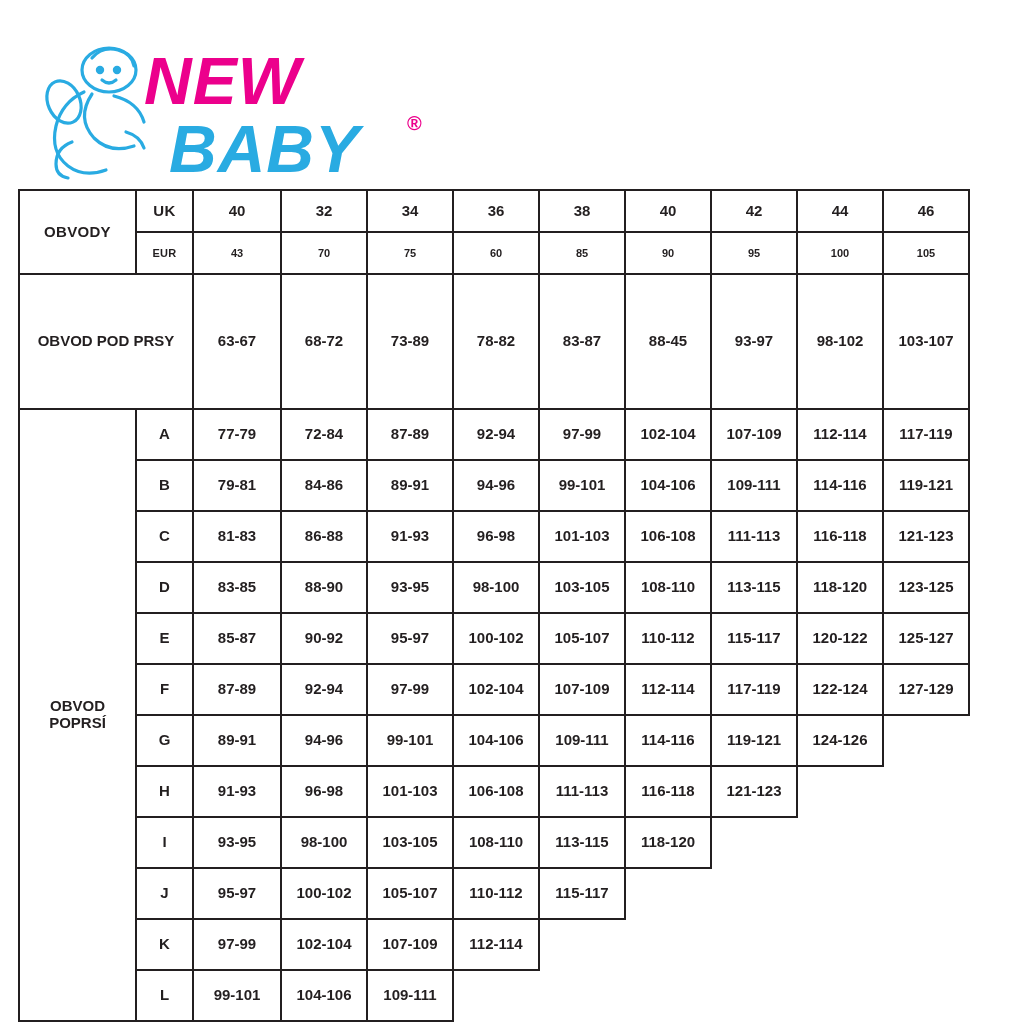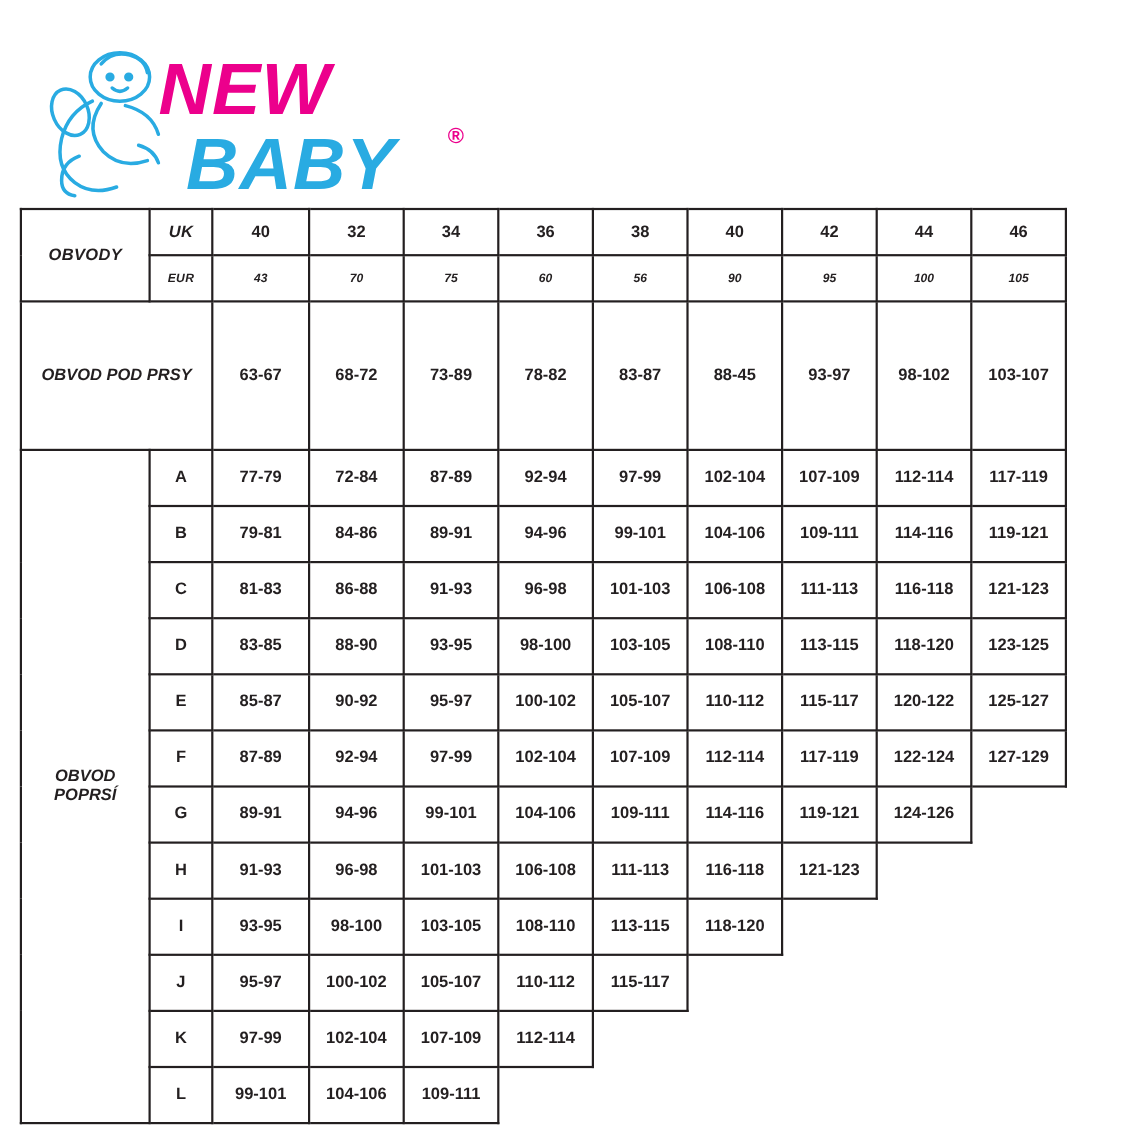--- a/index.html
+++ b/index.html
@@ -40,21 +40,21 @@
     border: 2px solid #231f20;
     text-align: center;
     vertical-align: middle;
     font-size: 15px;
     font-weight: bold;
     color: #231f20;
     background: #ffffff;
     padding: 0;
     line-height: 1.12;
   }
-  .pink { background: #f9c6dd; font-style: italic; }
+  .pink { background: #f9c6dd; }
   .pinkdark { background: #f6b9d4; }
   .empty { border: none !important; background: #ffffff !important; }
 
   .hdr-label {
     font-size: 15px;
     letter-spacing: .3px;
   }
   .big-label {
     font-size: 16px;
     line-height: 1.25;
@@ -125,21 +125,21 @@
         <td class="num">44</td>
         <td class="num">46</td>
       </tr>
 
       <tr class="under-row">
         <td class="pink hdr-label">EUR</td>
         <td class="pink" style="height:40px">43</td>
         <td class="pink">70</td>
         <td class="pink">75</td>
         <td class="pink">60</td>
-        <td class="pink">56</td>
+        <td class="pink">85</td>
         <td class="pink">90</td>
         <td class="pink">95</td>
         <td class="pink">100</td>
         <td class="pink">105</td>
       </tr>
 
       <tr>
         <td class="pink big-label" colspan="2" style="height:133px">OBVOD POD PRSY</td>
         <td class="pinkdark big-label">63-67</td>
         <td class="pinkdark big-label">68-72</td>

